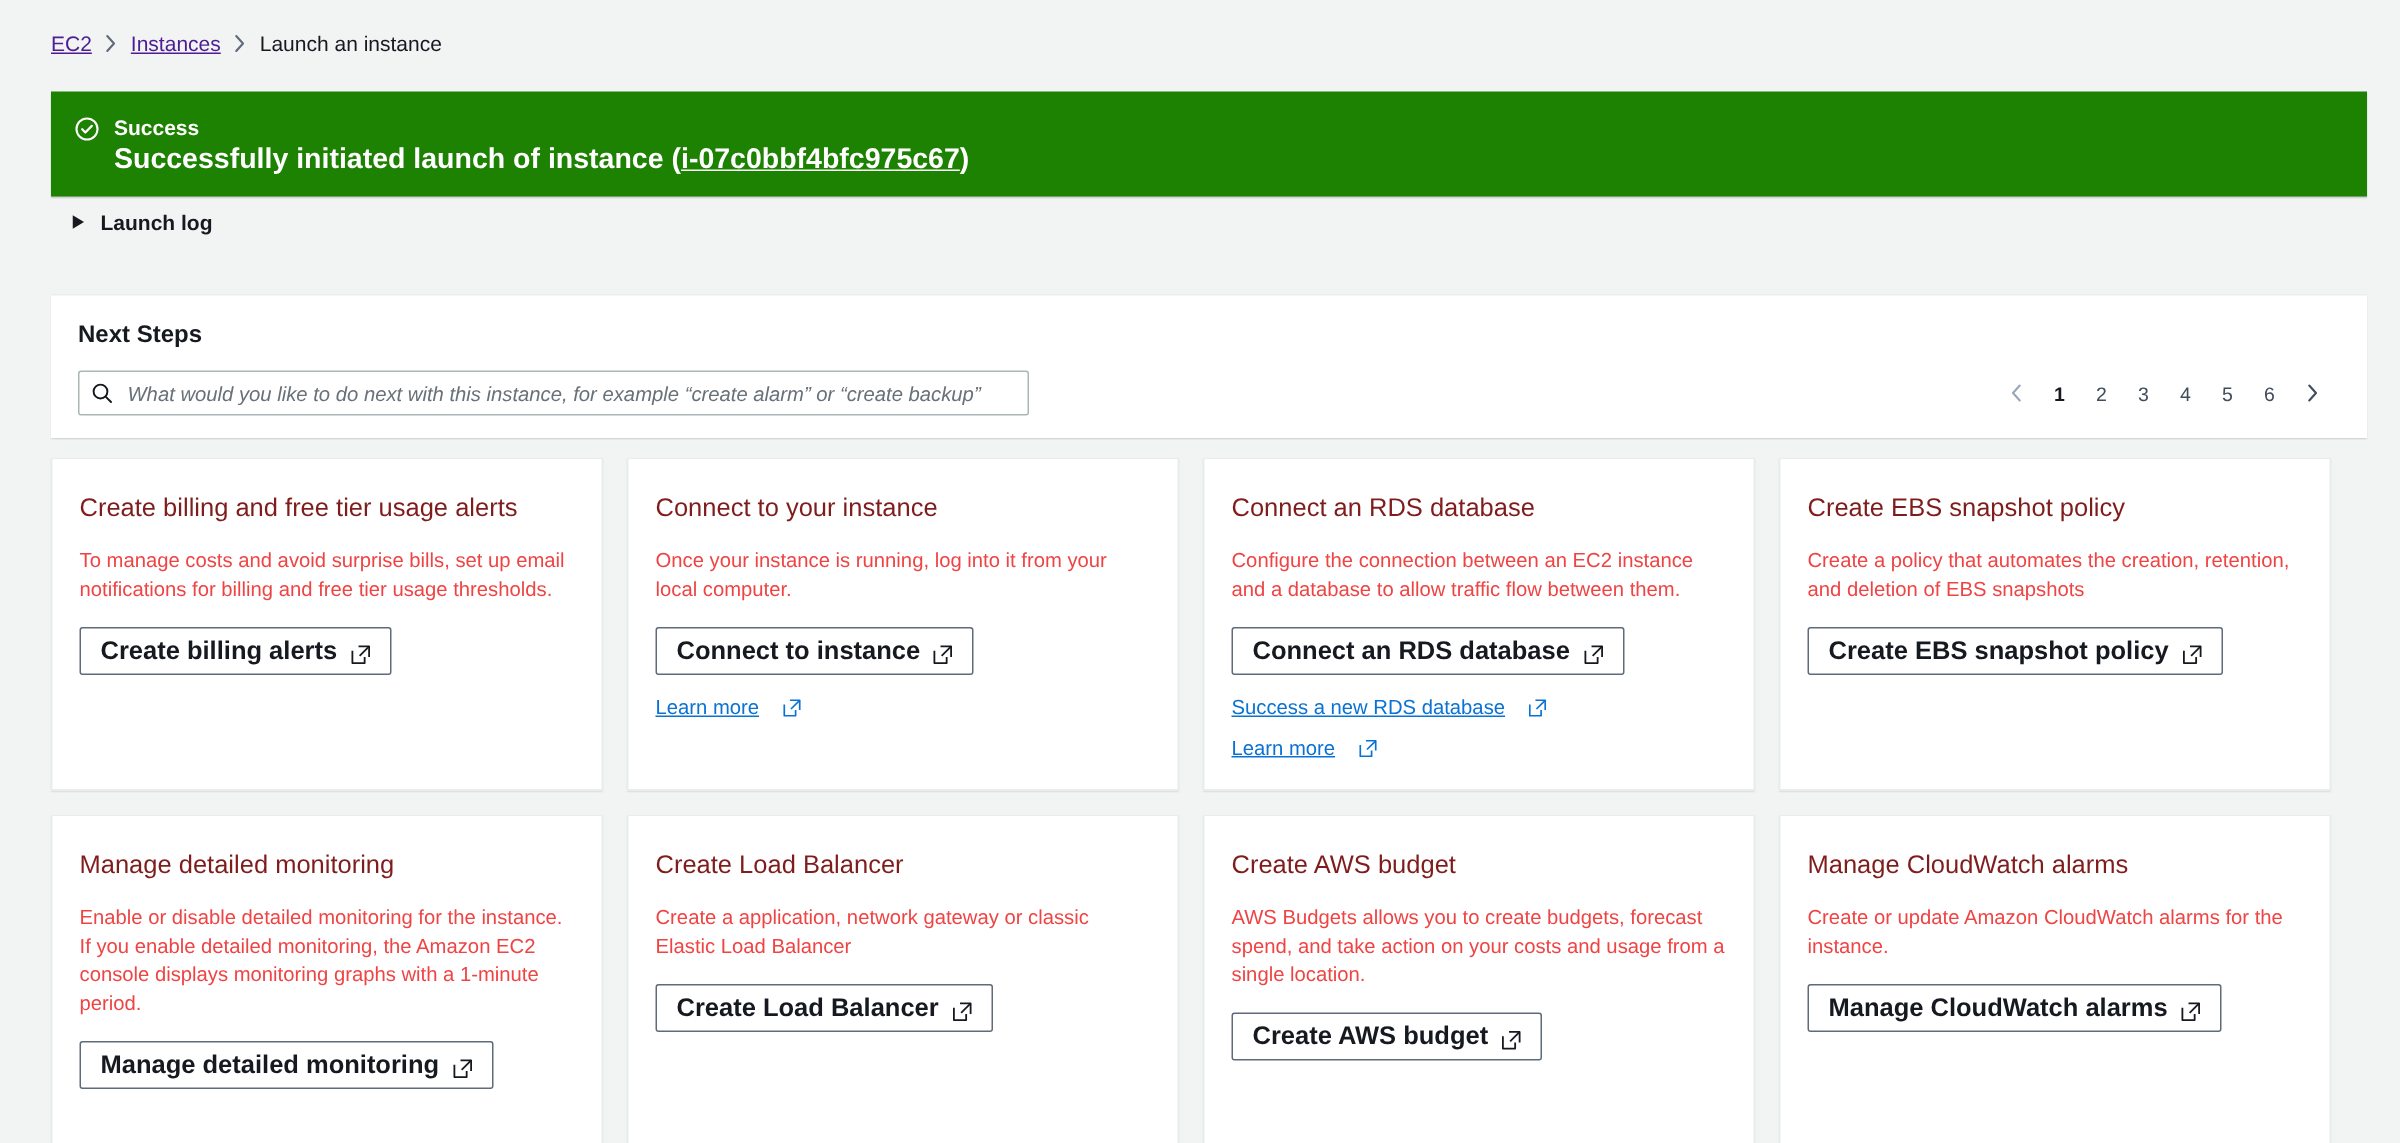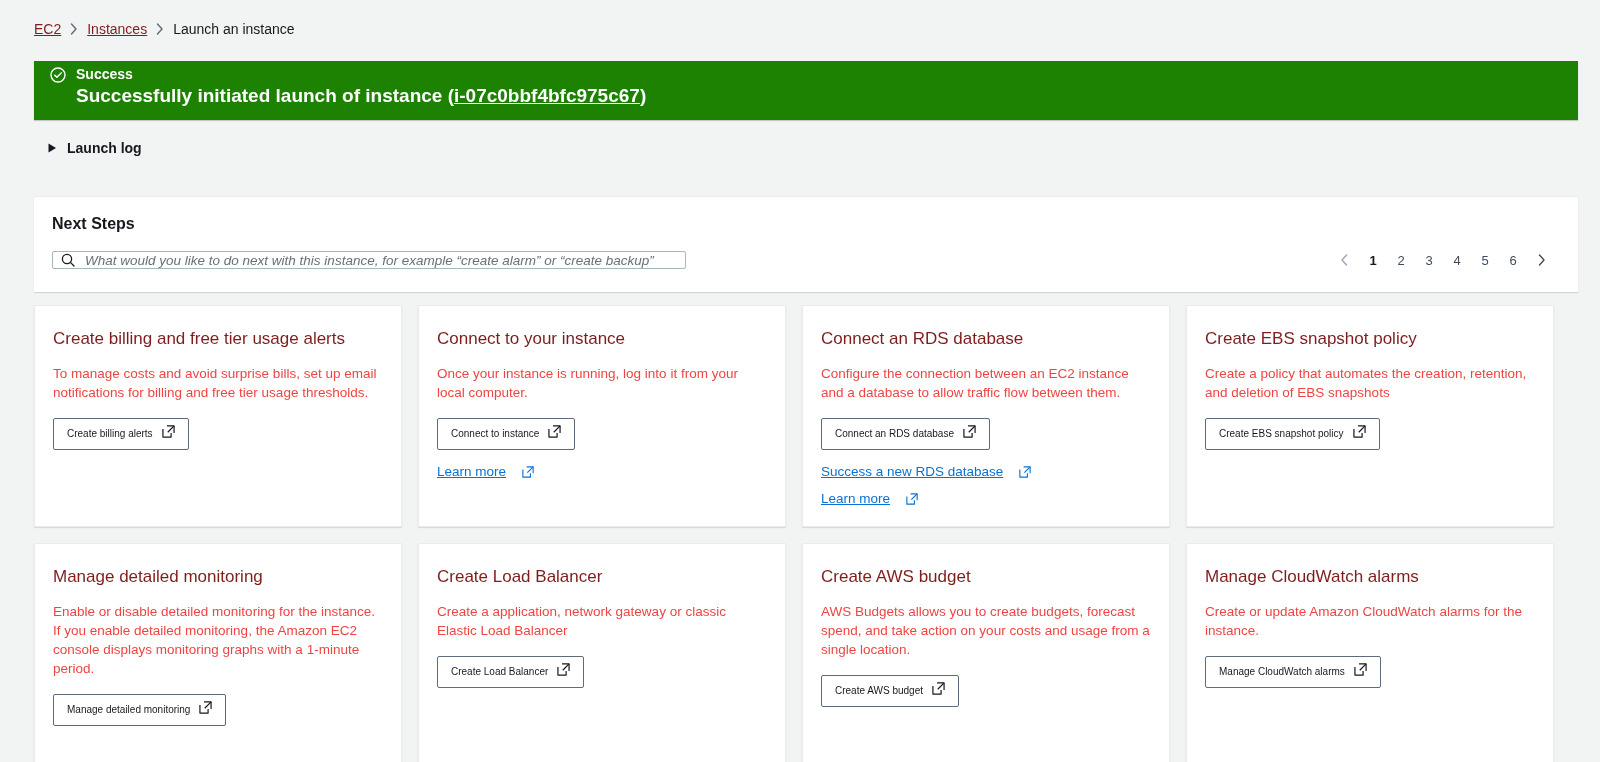--- a/index.html
+++ b/index.html
@@ -15,42 +15,42 @@
 
   
   .breadcrumb {
     display: flex; align-items: center;
     gap: 9px;
     padding: 14px 0 0 34px;
     height: 44px;
     font-size: 14px;
   }
   .crumb-link {
-    color: #7f1d1d;
+    color: #4c1d95;
     text-decoration: underline;
     cursor: pointer;
     font-size: 14px;
   }
   .crumb-current { color: #16191f; font-size: 14px; }
   .crumb-sep {
     color: #5f6b7a;
     font-size: 13px;
     display: inline-flex;
     align-items: center;
   }
   .crumb-sep svg { display: block; }
 
   
   .banner {
     position: absolute;
     left: 34px; top: 61px;
     width: 1544px;
     background: #1d8102;
     color: #ffffff;
-    padding: 4px 16px 14px 16px;
+    padding: 15px 16px 14px 16px;
     display: flex;
     gap: 10px;
     box-shadow: 0 1px 1px 0 rgba(0,0,0,0.18);
   }
   .banner-icon { flex: 0 0 auto; padding-top: 2px; }
   .banner-body { display: flex; flex-direction: column; gap: 3px; }
   .banner-title { font-weight: bold; font-size: 14px; line-height: 18px; }
   .banner-text { font-size: 19px; line-height: 20px; font-weight: bold; }
   .banner-text .idlink {
     color: #ffffff;
@@ -80,21 +80,21 @@
     box-shadow: 0 1px 1px 0 rgba(0,0,0,0.12);
     padding: 18px 24px 0 18px;
   }
   .next-steps-title {
     font-size: 16px; font-weight: bold; color: #16191f;
     margin: 0 0 14px 0;
   }
   .ns-row { display: flex; align-items: center; justify-content: space-between; }
   .search-box {
     position: relative;
-    width: 634px; height: 18px;
+    width: 634px; height: 30px;
     border: 1px solid #aab7b8;
     border-radius: 2px;
     background: #ffffff;
     display: flex; align-items: center;
     padding: 0 8px;
     gap: 8px;
   }
   .search-box .sicon { flex: 0 0 auto; display: flex; }
   .search-box input {
     border: none; outline: none;
@@ -149,28 +149,28 @@
     line-height: 22px;
   }
   .card p {
     margin: 0 0 16px 0;
     font-size: 13.5px;
     line-height: 19px;
     color: #ef4444;
   }
   .btn {
     display: inline-flex;
-    align-items: flex-start;
+    align-items: flex-end;
     gap: 9px;
     border: 1px solid #5f6b7a;
     border-radius: 2px;
     background: #ffffff;
     color: #16191f;
-    font-size: 10px;
-    font-weight: normal;
+    font-size: 17px;
+    font-weight: bold;
     font-family: "Liberation Sans", sans-serif;
     padding: 6px 13px;
     cursor: pointer;
     line-height: 18px;
   }
   .links { margin-top: 14px; display: flex; flex-direction: column; gap: 12px; align-items: flex-start; }
   .link {
     display: inline-flex; align-items: center; gap: 16px;
     color: #0972d3;
     font-size: 13.5px;

